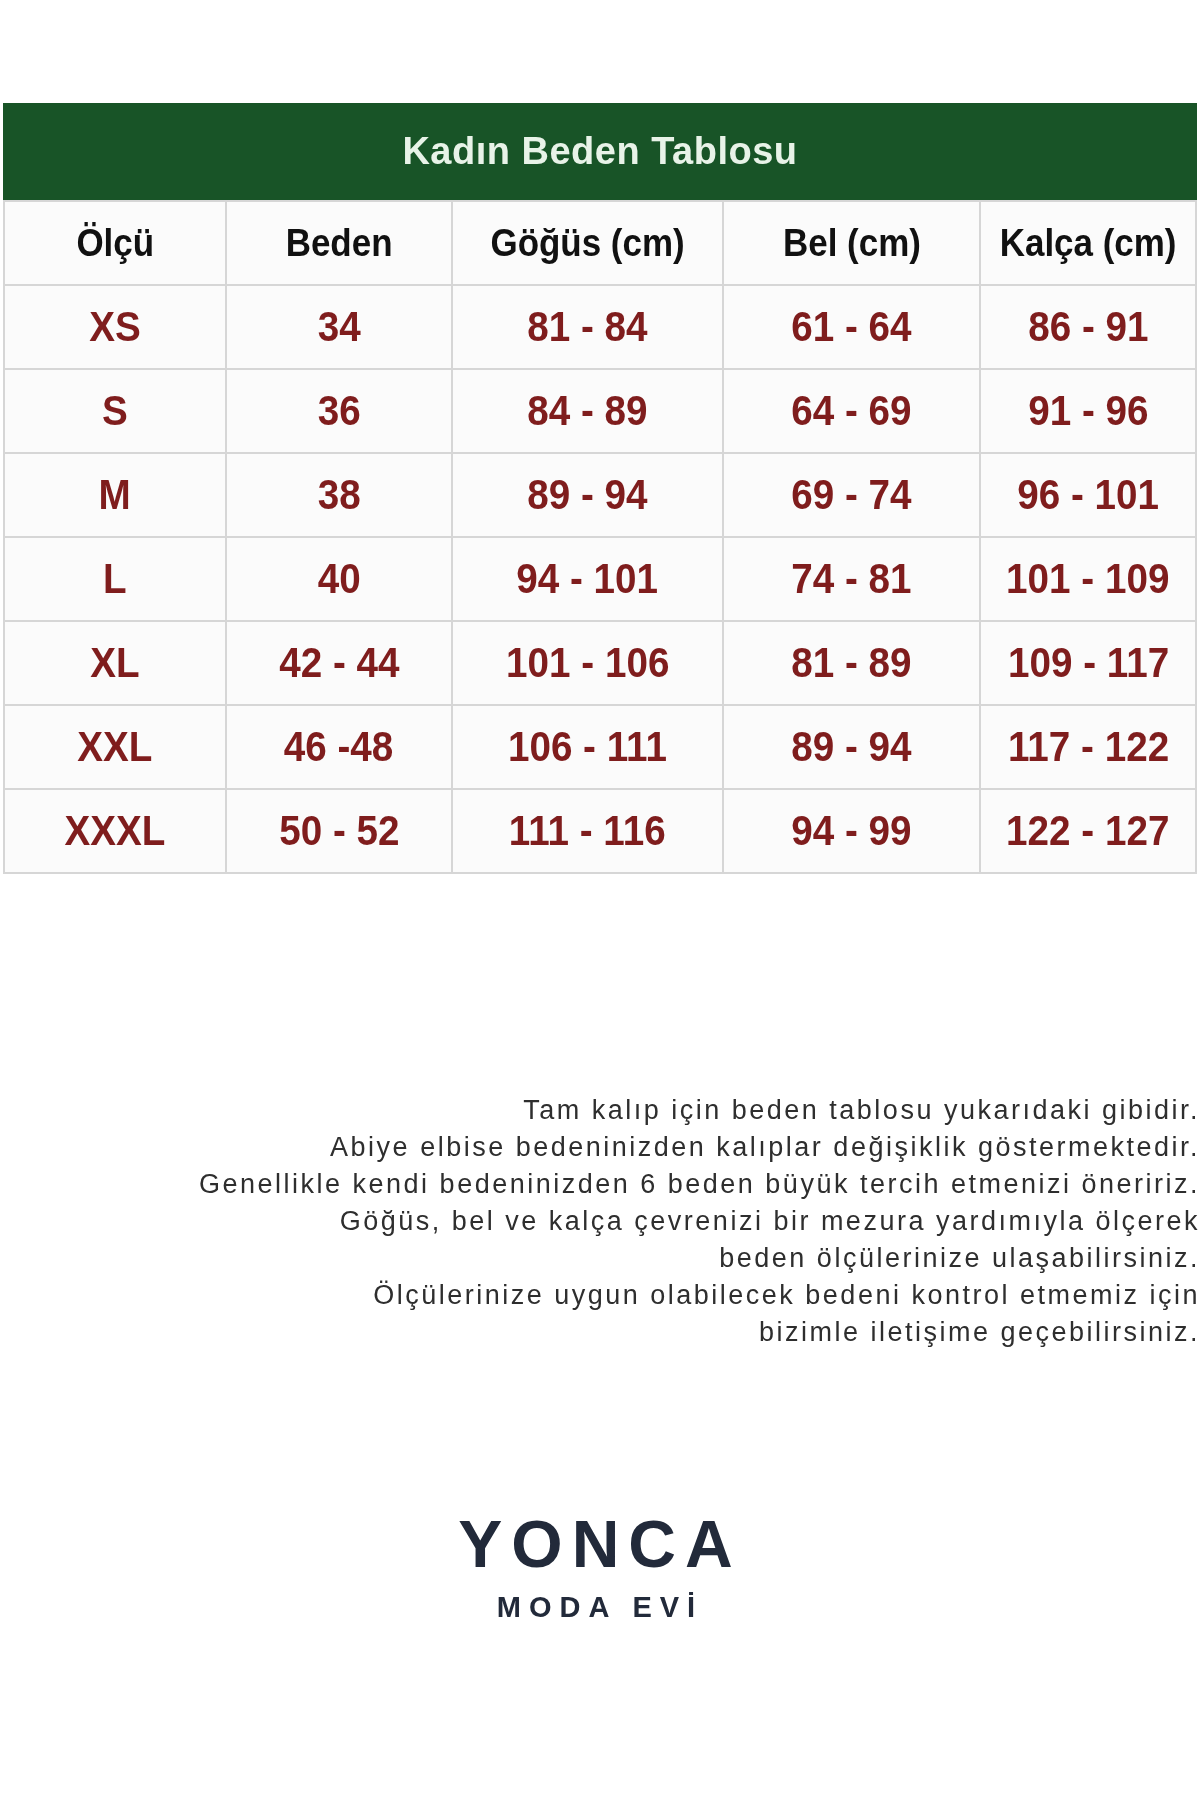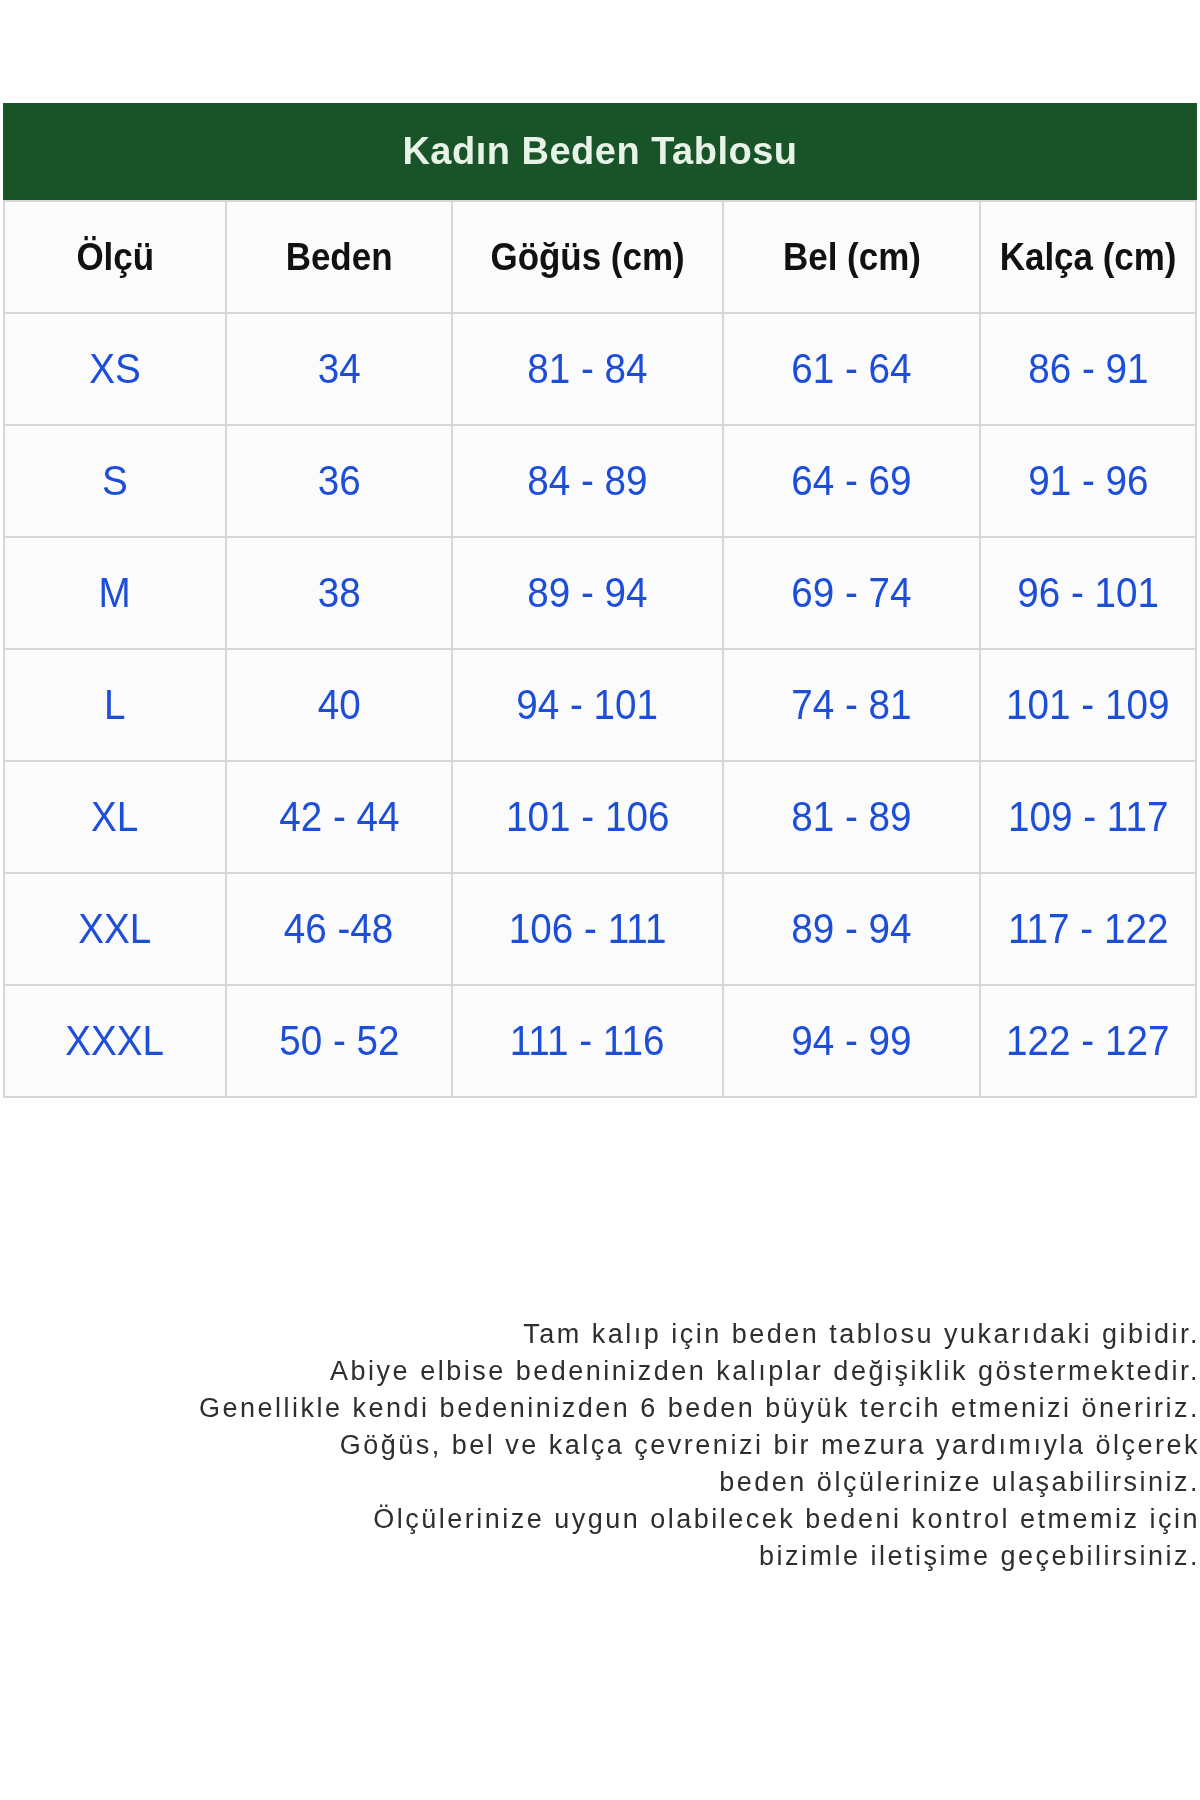--- a/index.html
+++ b/index.html
@@ -26,27 +26,27 @@
   }
   table.size-grid {
     width: 100%;
     border-collapse: collapse;
     table-layout: fixed;
     background: #fbfbfb;
   }
   table.size-grid th, table.size-grid td {
     border: 2px solid #d6d6d6;
     text-align: center; vertical-align: middle;
-    height: 112px;
+    height: 84px;
     background: #fbfbfb;
     overflow: hidden;
     white-space: nowrap;
   }
   table.size-grid th { font-size: 38px; font-weight: bold; color: #111; }
-  table.size-grid td { font-size: 42px; font-weight: normal; color: #1d4ed8; }
+  table.size-grid td { font-size: 42px; font-weight: bold; color: #7f1d1d; }
   .cz { display: inline-block; transform: scaleX(0.92); transform-origin: center; }
 
   
   .notes {
     margin-top: 218px;
     text-align: right;
     font-size: 27px;
     line-height: 37px;
     letter-spacing: 2.5px;
     color: #2e2e2e;
@@ -151,14 +151,18 @@
   <div class="notes">
       <span class="note-line">Tam kalıp için beden tablosu yukarıdaki gibidir.</span>
       <span class="note-line">Abiye elbise bedeninizden kalıplar değişiklik göstermektedir.</span>
       <span class="note-line">Genellikle kendi bedeninizden 6 beden büyük tercih etmenizi öneririz.</span>
       <span class="note-line">Göğüs, bel ve kalça çevrenizi bir mezura yardımıyla ölçerek</span>
       <span class="note-line">beden ölçülerinize ulaşabilirsiniz.</span>
       <span class="note-line">Ölçülerinize uygun olabilecek bedeni kontrol etmemiz için</span>
       <span class="note-line">bizimle iletişime geçebilirsiniz.</span>
     </div>
 
+  <div class="brand">
+    <div class="brand-name">YONCA</div>
+    <div class="brand-tagline">MODA EVİ</div>
+  </div>
 
 </div>
 
 </body></html>

